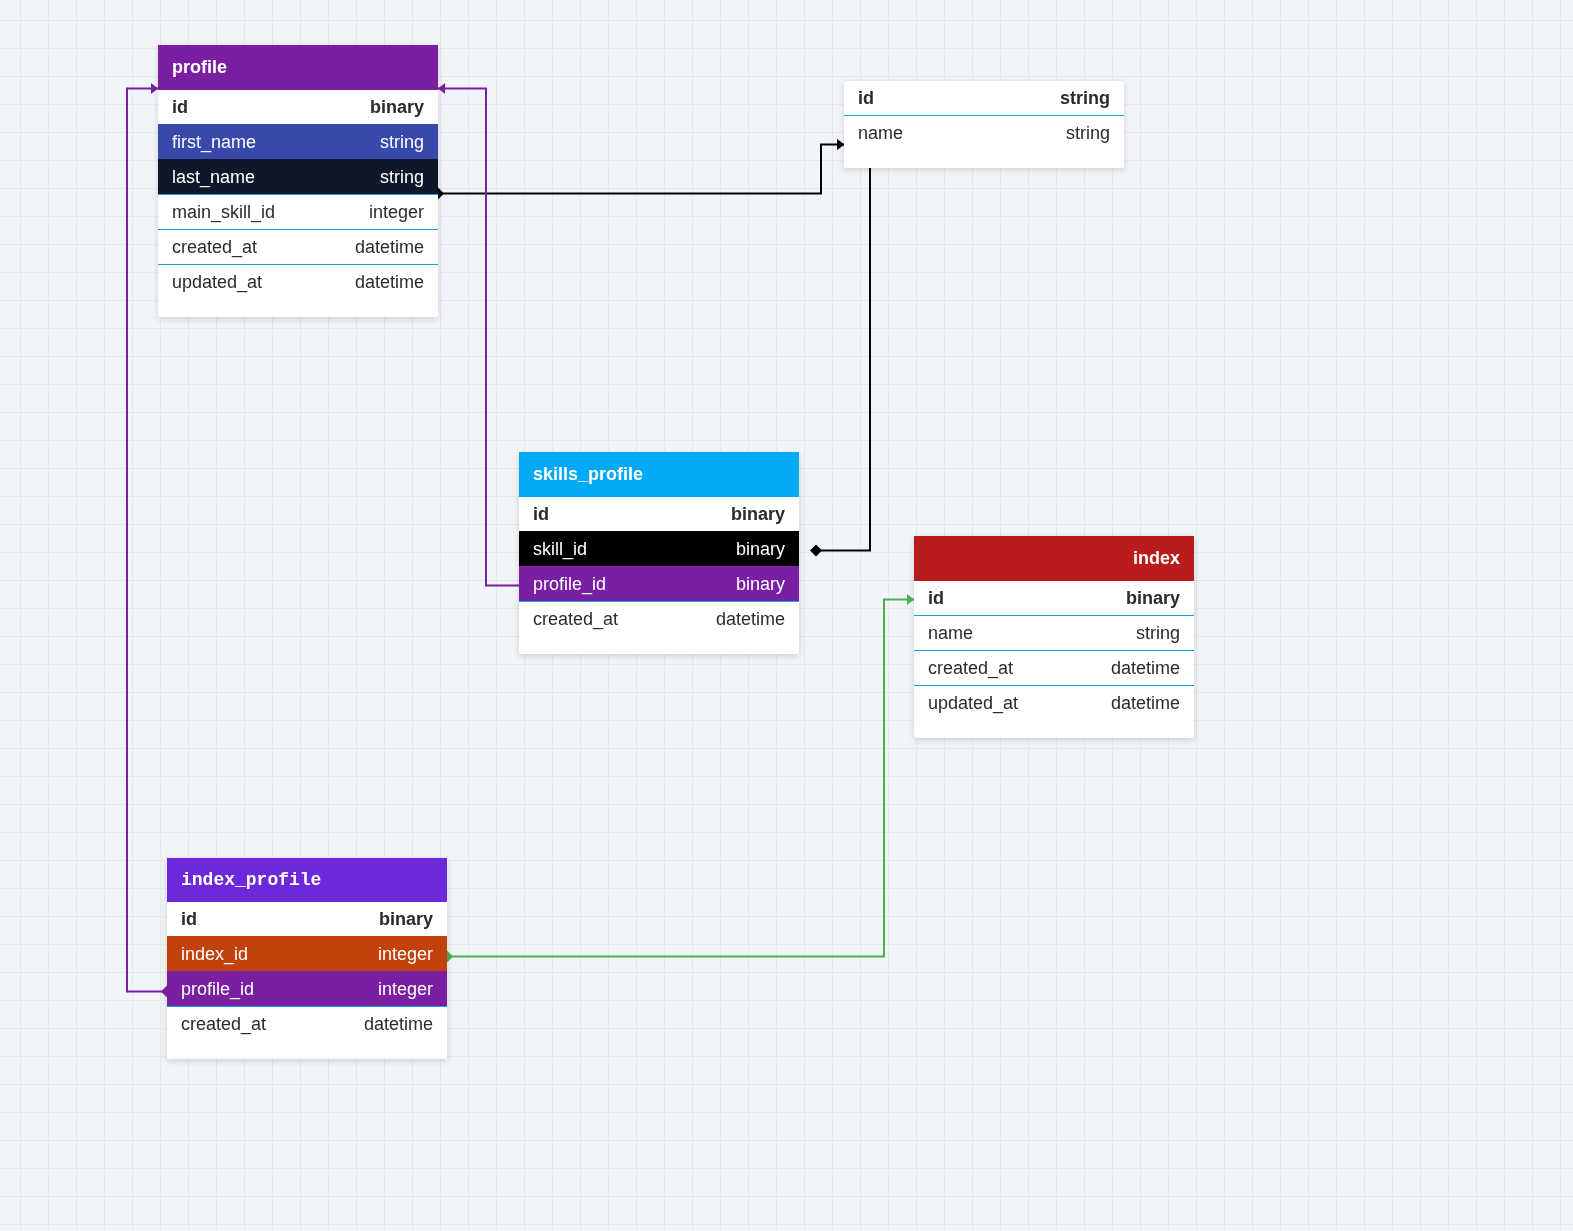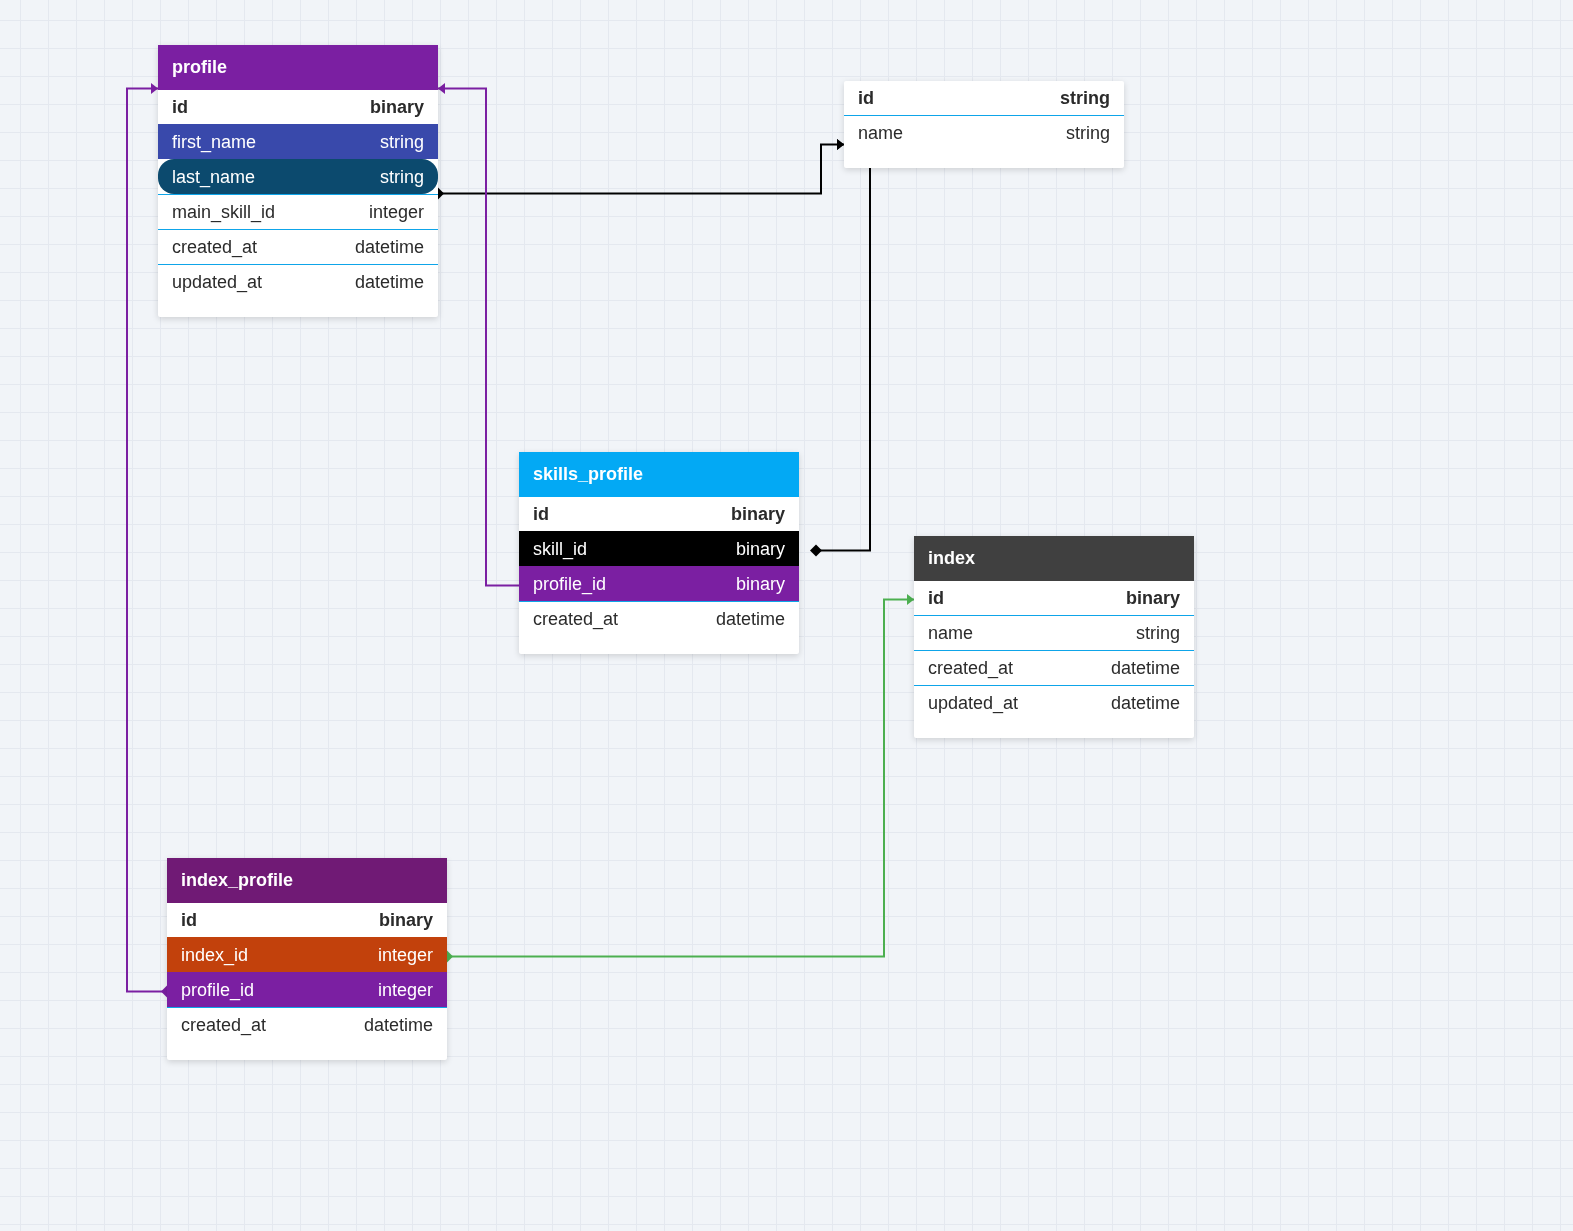--- a/index.html
+++ b/index.html
@@ -62,31 +62,31 @@
   .row .name { }
   .row .type { }
   .row.pk .name, .row.pk .type { font-weight: 700; }
   .row.pk { border-top: none; }
   .table .footer-space {
     height: 18px;
   }
 
   
   .row.c-indigo   { background:#3949ab; color:#fff; border-top-color: transparent;}
-  .row.c-sky      { background:#0c4a6e; color:#fff; border-top-color: transparent; border-radius: 16px;}
+  .row.c-sky      { background:#0f172a; color:#fff; border-top-color: transparent;}
   .row.c-black    { background:#000;    color:#fff; border-top-color: transparent;}
   .row.c-purple   { background:#7b1fa2; color:#fff; border-top-color: transparent;}
   .row.c-teal     { background:#c2410c; color:#fff; border-top-color: transparent;}
 
   
   .hdr-purple { background:#7b1fa2; }
   .hdr-black  { background:#000; }
   .hdr-sky    { background:#03a9f4; }
-  .hdr-orange { background:#701a75; }
-  .hdr-green  { background:#404040; }
+  .hdr-orange { background:#6d28d9;font-family:Liberation Mono, monospace; }
+  .hdr-green  { background:#b91c1c;text-align:right; }
 
 </style>
 </head>
 <body>
 
 <div class="grid-bg"></div>
 <svg class="connections">
     <polyline points="438,193.5 821,193.5 821,144.5 844,144.5" fill="none" stroke="#000" stroke-width="2"></polyline>
     <polygon points="438,187.5 444,193.5 438,199.5 432,193.5" fill="#000"></polygon>
     <polygon points="844,144.5 837,138.9 837,150.1" fill="#000"></polygon>

